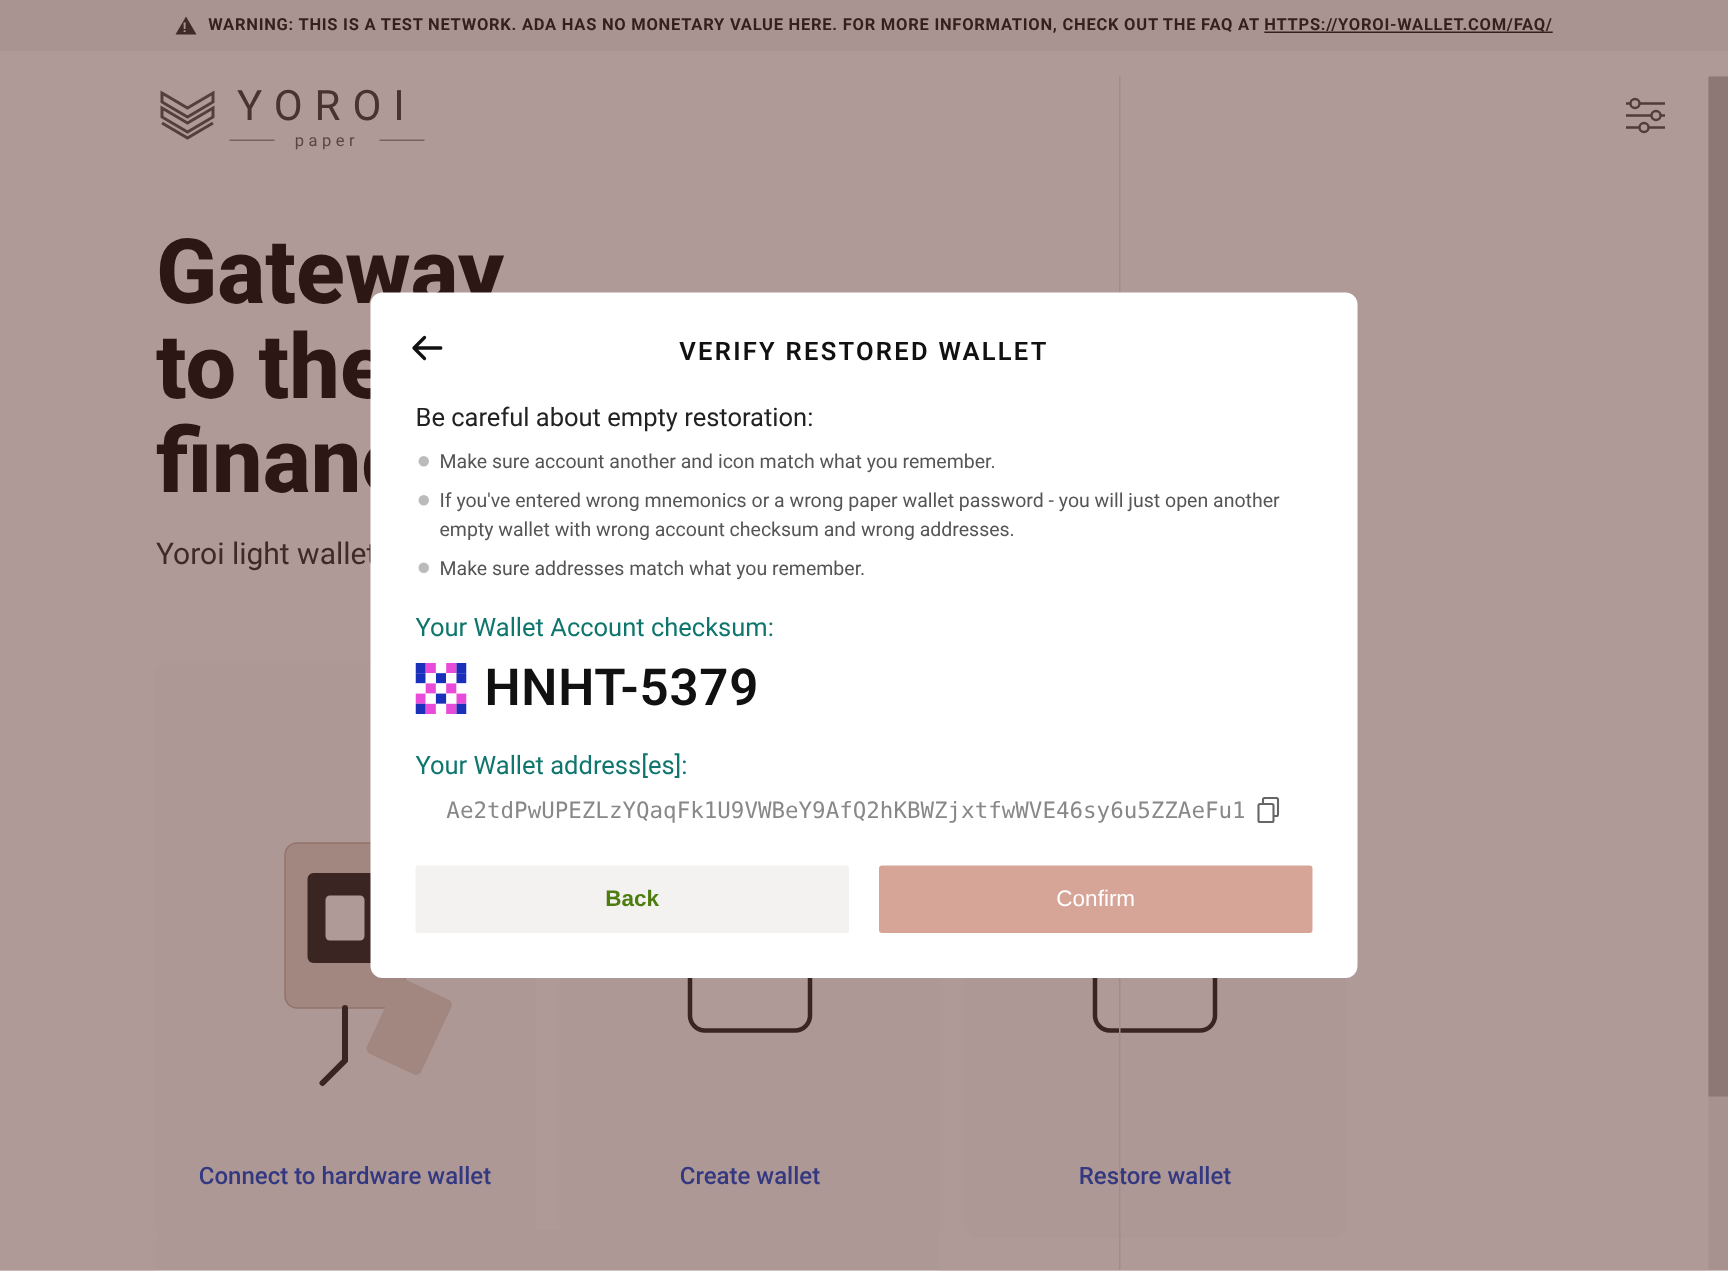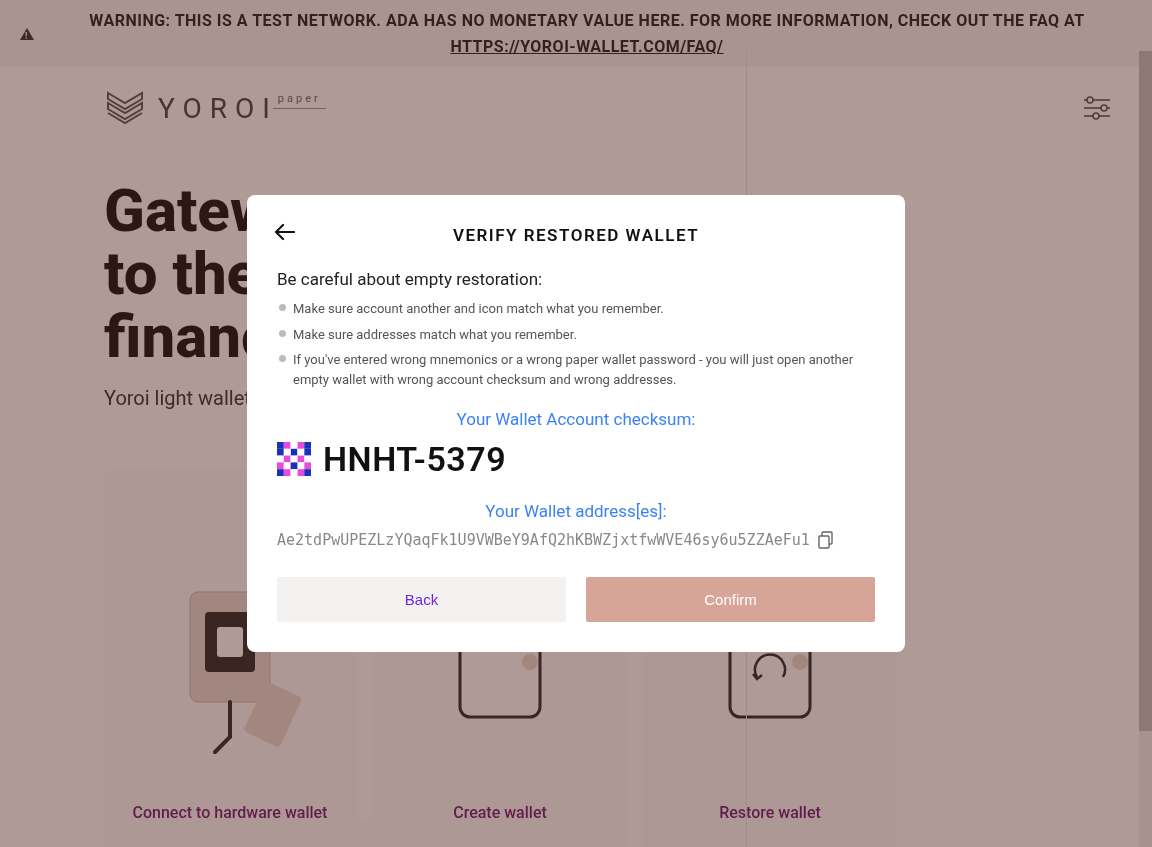--- a/index.html
+++ b/index.html
@@ -8,21 +8,21 @@
       background: #fff;
       width: 1152px;
       height: 847px;
       overflow: hidden;
       position: relative;
     }
     .warning-bar {
       background: #f5f5f5;
       padding: 8px 20px;
       text-align: center;
-      font-size: 16px;
+      font-size: 11px;
       font-weight: 700;
       letter-spacing: 0.5px;
       color: #222;
       display: flex;
       align-items: center;
       justify-content: center;
       gap: 8px;
       line-height: 1.6;
     }
     .warning-icon {
@@ -55,21 +55,21 @@
       padding: 20px 40px 20px 104px;
     }
     .logo {
       display: flex;
       align-items: center;
       gap: 12px;
     }
     .logo-mark svg { display: block; }
     .logo-text {
       display: flex;
-      flex-direction: row;
+      flex-direction: column;
       color: #333;
     }
     .logo-text .main {
       font-size: 28px;
       font-weight: 400;
       letter-spacing: 8px;
       color: #444;
     }
     .logo-text .sub {
       font-size: 11px;
@@ -127,21 +127,21 @@
     }
     .card-illus {
       flex: 1;
       display: flex;
       align-items: center;
       justify-content: center;
       width: 100%;
     }
     .card-title {
       font-size: 16px;
-      color: #701a75;
+      color: #1d4ed8;
       font-weight: 500;
       text-align: center;
     }
     .overlay {
       position: absolute;
       inset: 0;
       background: rgba(80,30,25,0.45);
       display: flex;
       align-items: center;
       justify-content: center;
@@ -191,23 +191,22 @@
       position: absolute;
       left: 2px;
       top: 5px;
       width: 7px;
       height: 7px;
       background: #bbb;
       border-radius: 50%;
     }
     .modal .section-label {
       font-size: 17px;
-      color: #3b82f6;
+      color: #0f766e;
       margin-bottom: 10px;
-      text-align: center;
     }
     .checksum-row {
       display: flex;
       align-items: center;
       gap: 12px;
       margin-bottom: 22px;
     }
     .identicon {
       width: 34px;
       height: 34px;
@@ -217,20 +216,21 @@
       font-size: 34px;
       font-weight: 600;
       color: #111;
       letter-spacing: 0.5px;
     }
     .addr-row {
       display: flex;
       align-items: center;
       gap: 8px;
       margin-bottom: 28px;
+      justify-content: center;
     }
     .addr-text {
       font-family: monospace;
       font-size: 15px;
       color: #888;
       word-break: break-all;
     }
     .copy-icon {
       cursor: pointer;
       flex-shrink: 0;
@@ -244,21 +244,22 @@
       flex: 1;
       padding: 14px;
       border: none;
       border-radius: 2px;
       font-size: 15px;
       font-weight: 500;
       cursor: pointer;
     }
     .btn-back {
       background: #f4f2f1;
-      color: #6d28d9;
+      color: #4d7c0f;
+      font-weight: bold;
     }
     .btn-confirm {
       background: #d7a598;
       color: #fff;
     }
     .vdivider {
       position: absolute;
       top: 51px;
       left: 746px;
       width: 1px;
@@ -383,22 +384,22 @@
   <div class="modal">
     <span class="modal-back">
       <svg width="22" height="18" viewBox="0 0 22 18">
         <path d="M10 2 L3 9 L10 16 M3 9 L21 9" fill="none" stroke="#111" stroke-width="2.2" stroke-linecap="round" stroke-linejoin="round"></path>
       </svg>
     </span>
     <h2>VERIFY RESTORED WALLET</h2>
     <div class="careful">Be careful about empty restoration:</div>
     <ul>
       <li>Make sure account another and icon match what you remember.</li>
+      <li>If you've entered wrong mnemonics or a wrong paper wallet password - you will just open another empty wallet with wrong account checksum and wrong addresses.</li>
       <li>Make sure addresses match what you remember.</li>
-      <li>If you've entered wrong mnemonics or a wrong paper wallet password - you will just open another empty wallet with wrong account checksum and wrong addresses.</li>
     </ul>
     <div class="section-label">Your Wallet Account checksum:</div>
     <div class="checksum-row">
       <span class="identicon">
         <svg width="34" height="34" viewBox="0 0 10 10">
           <rect width="10" height="10" fill="#fff"></rect>
           <rect x="0" y="0" width="2" height="2" fill="#1a2fba"></rect>
           <rect x="8" y="0" width="2" height="2" fill="#1a2fba"></rect>
           <rect x="2" y="0" width="2" height="2" fill="#e84bd8"></rect>
           <rect x="6" y="0" width="2" height="2" fill="#e84bd8"></rect>

